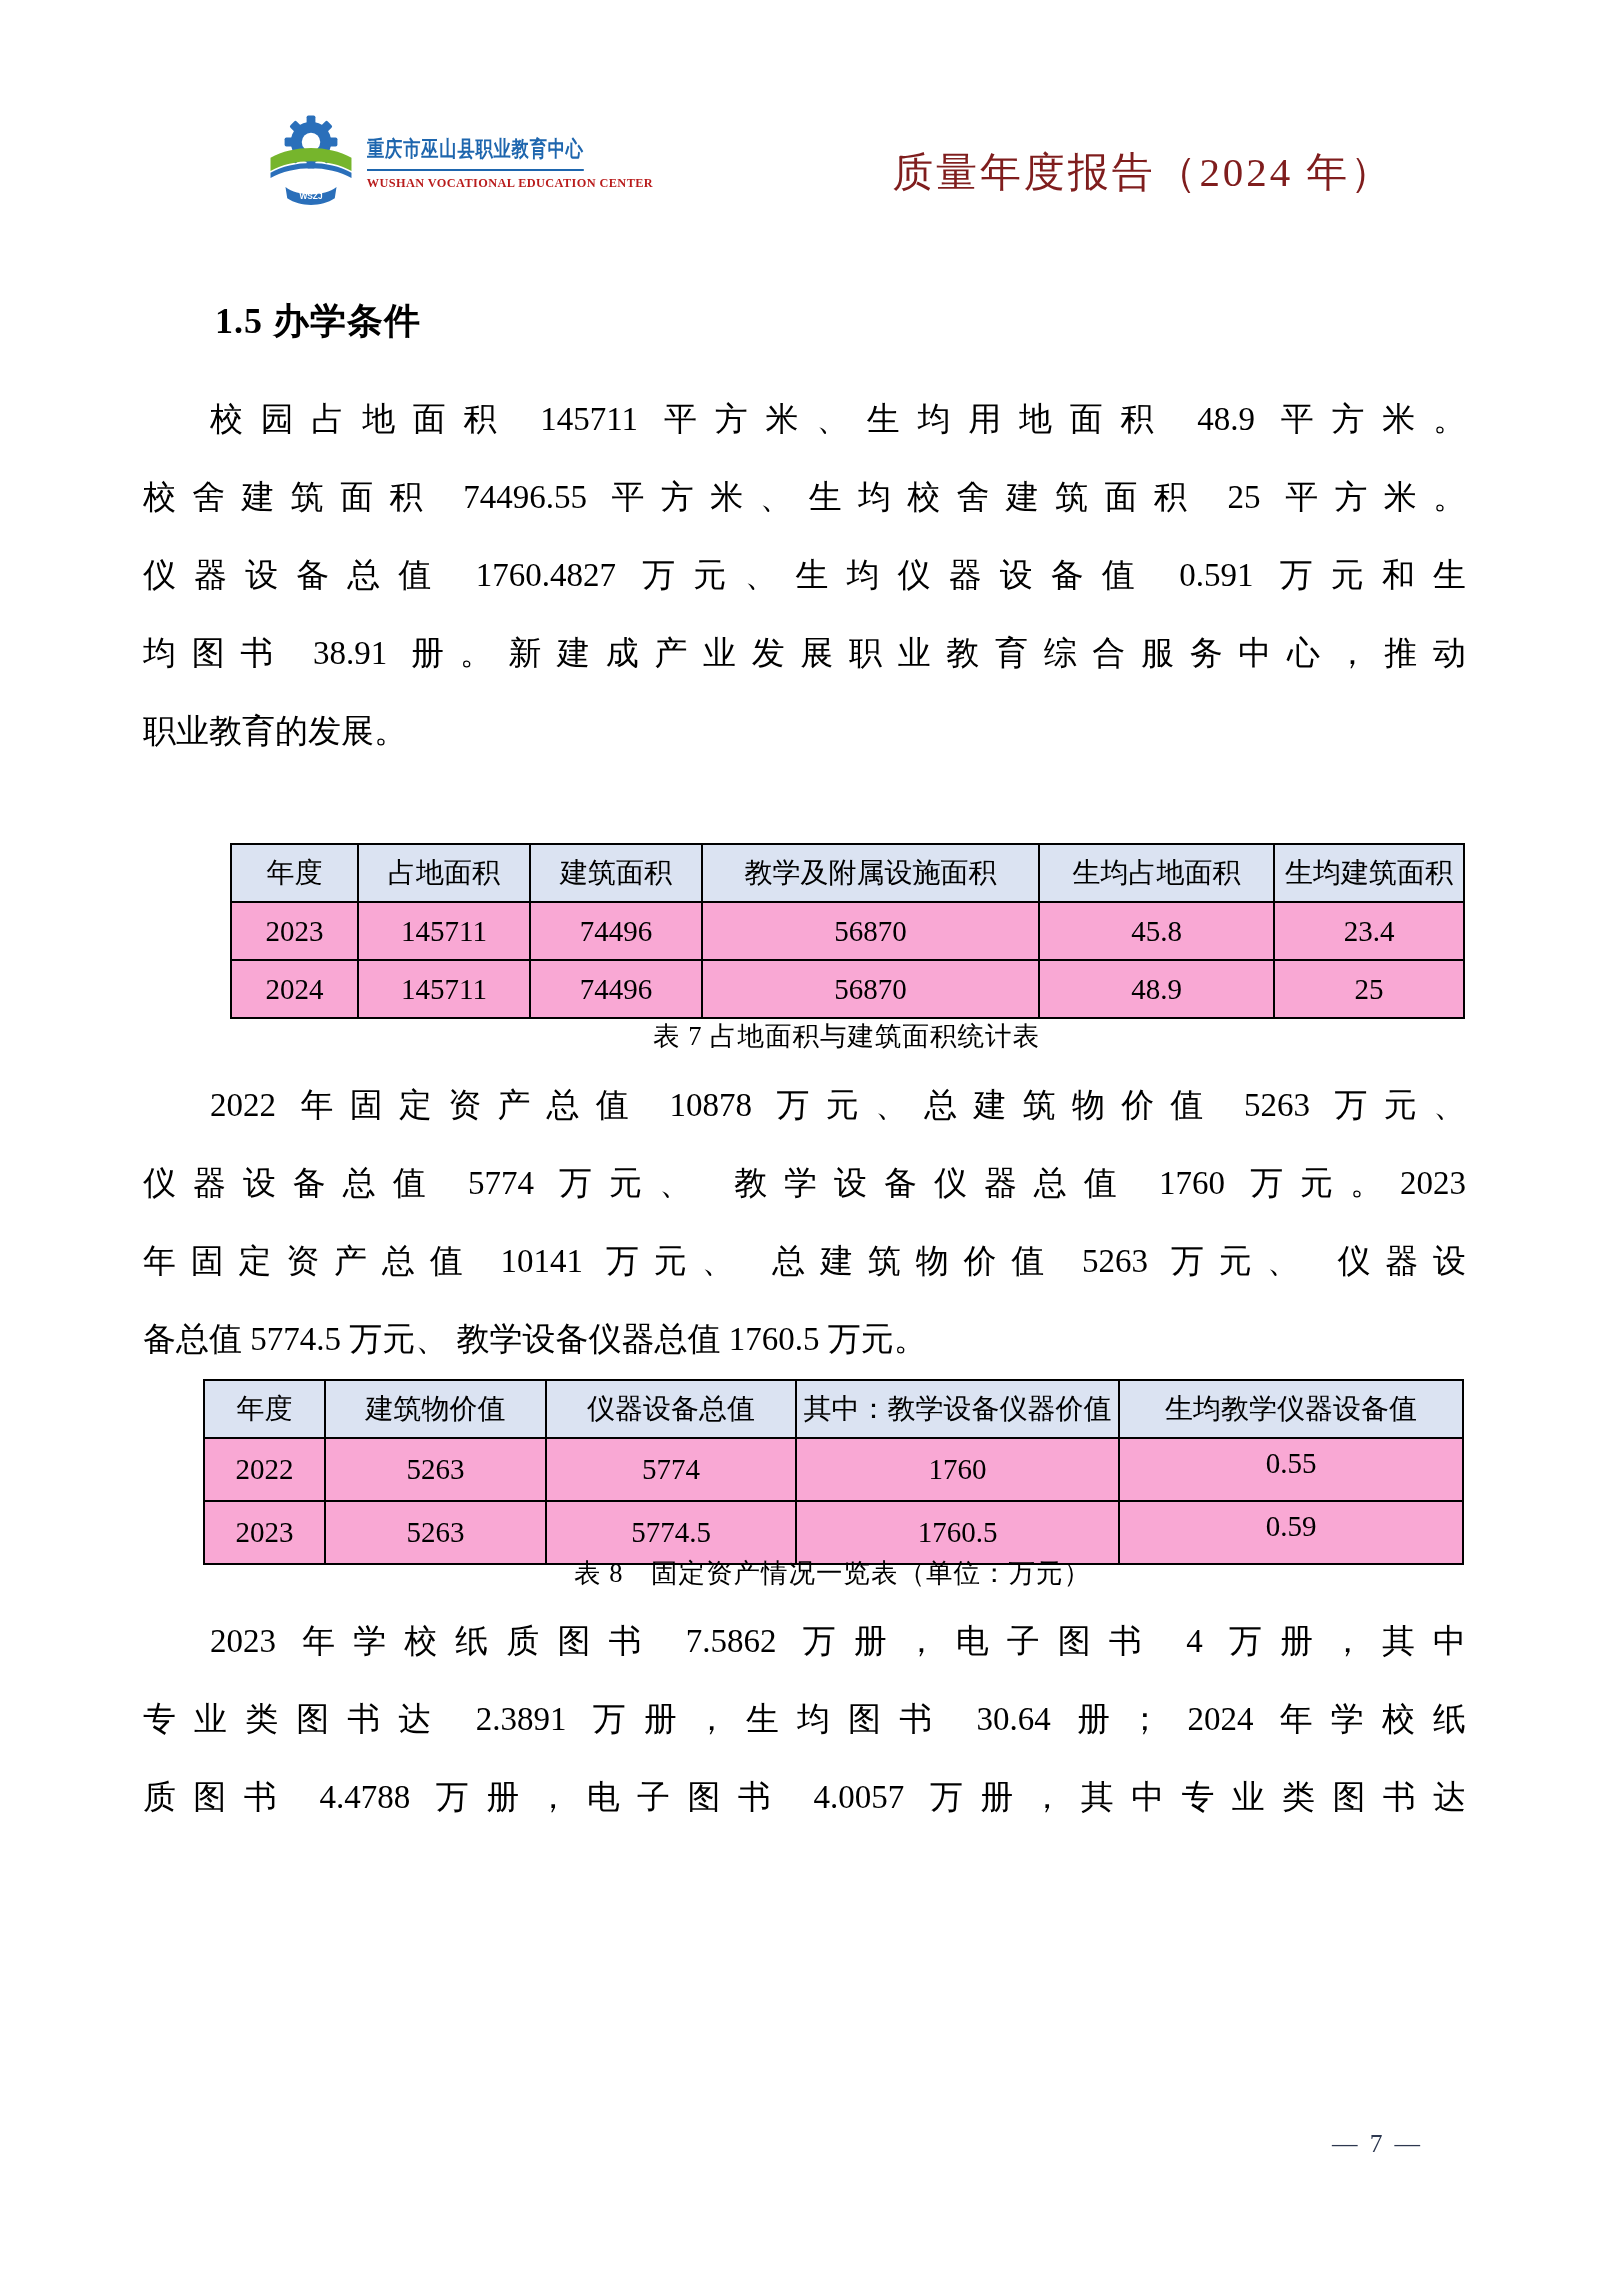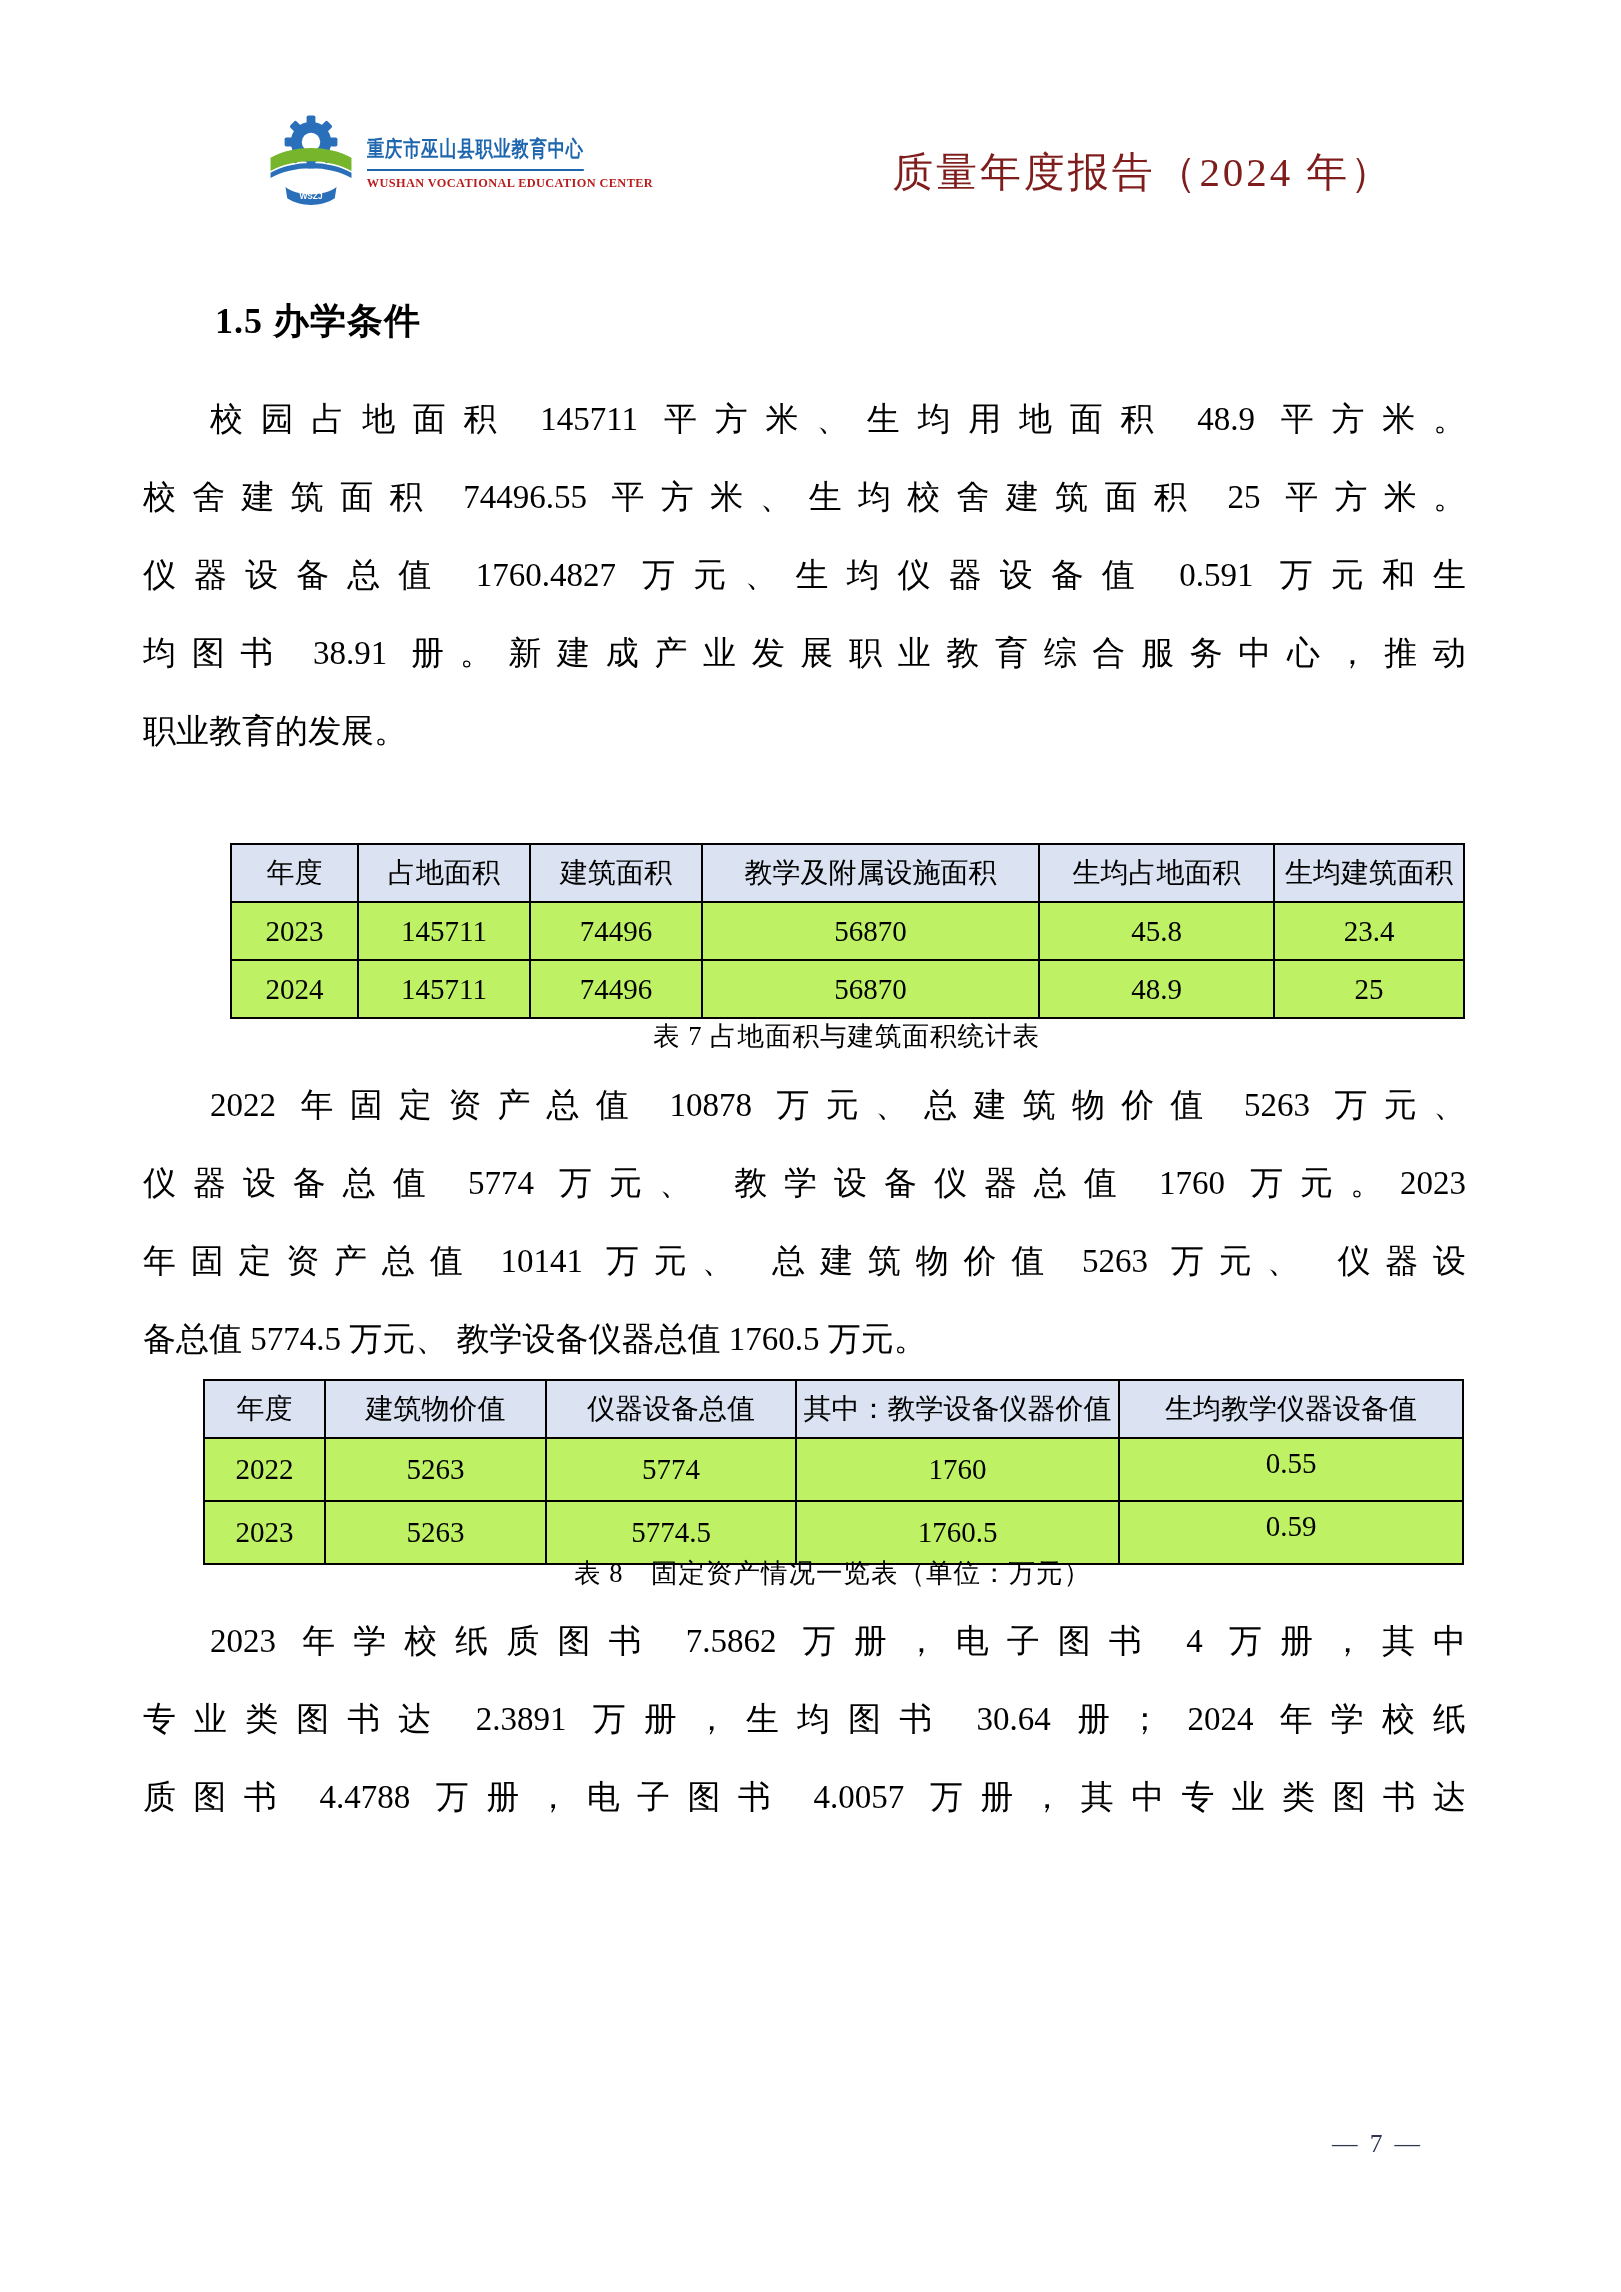--- a/index.html
+++ b/index.html
@@ -54,21 +54,21 @@
   .p2 { top:1066px; }
   .p3 { top:1602px; }
 
   
   table.tbl { position:absolute; border-collapse:collapse; table-layout:fixed; border:2.9px solid #000; }
   table.tbl td {
     border:2px solid #000; text-align:center; vertical-align:middle;
     height:56px; padding:0 3.9px; font-size:29px; overflow:hidden;
   }
   table.tbl tr.hdr td { background:#dbe3f2; border-bottom:2.9px solid #000; font-size:28px; }
-  table.tbl tr.row td { background:#bef264; }
+  table.tbl tr.row td { background:#f9a8d4; }
   table.tbl td.vtop { vertical-align:top; padding-top:4.9px; line-height:39px; }
   .tbl7 { top:843px;  left:230px; width:1233px; }
   .tbl8 { top:1379px; left:203px; width:1259px; }
 
   .caption { position:absolute; text-align:center; font-size:26.5px; letter-spacing:1px; }
   .cap7 { top:1018px; left:230px; width:1233px; }
   .cap8 { top:1555px; left:203px; width:1259px; }
 
   
   .page-num {

